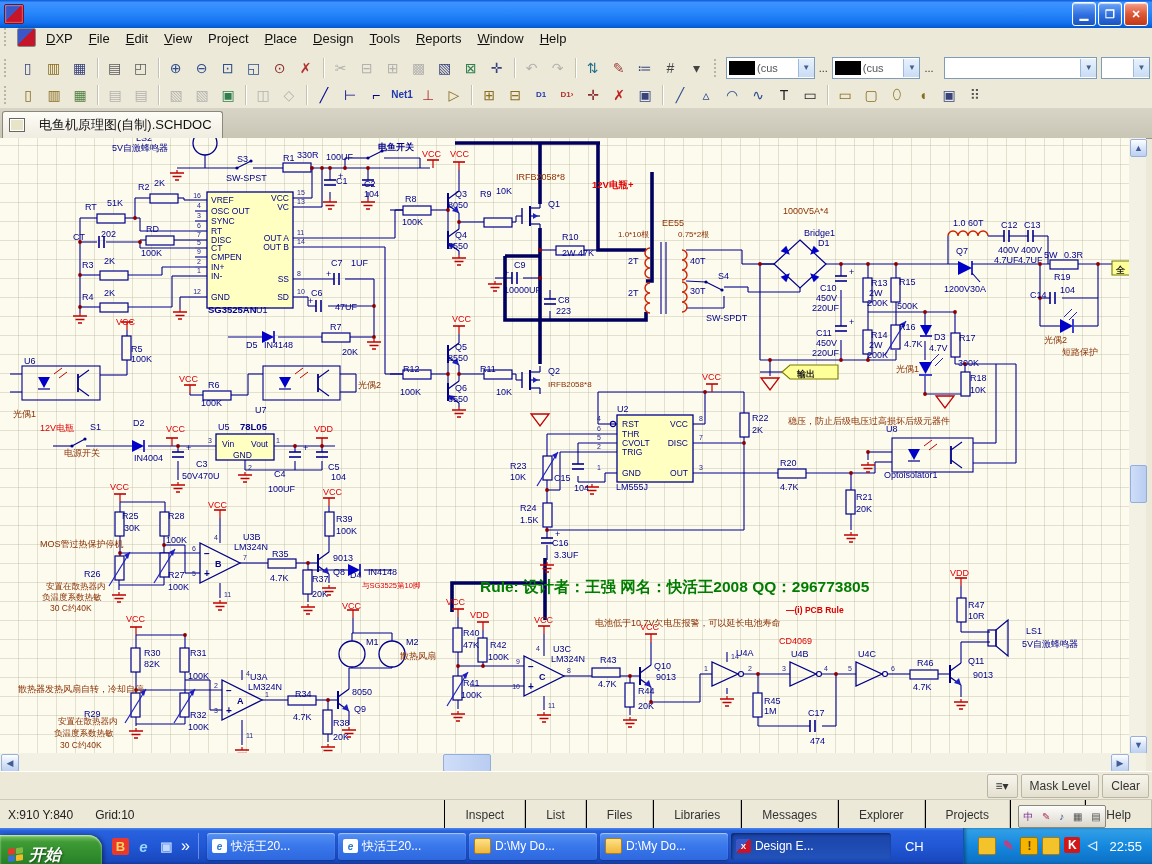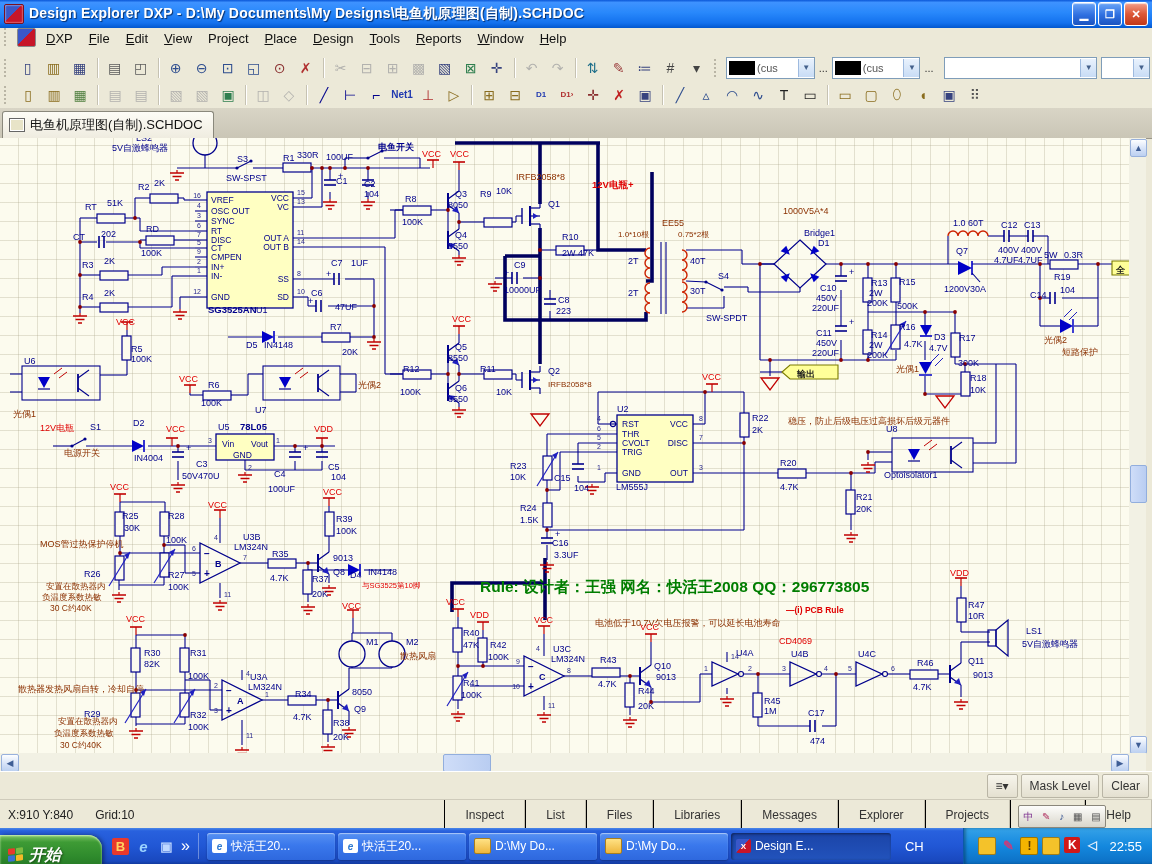--- a/index.html
+++ b/index.html
@@ -34,21 +34,21 @@
   .tsep{width:1px;height:20px;background:#C6C2B2;margin:0 4px;box-shadow:1px 0 0 #fff}
   .combo{height:20px;border:1px solid #7F9DB9;background:#fff;display:flex;align-items:center;font-size:11px;color:#555;margin:0 2px}
   .combo .swatch{width:26px;height:14px;background:#000;margin:2px}
   .combo .arrow{margin-left:auto;width:15px;height:18px;background:linear-gradient(180deg,#E9F2FD,#C8DCF5);
     border-left:1px solid #9EBADF;display:flex;align-items:center;justify-content:center;color:#44618C;font-size:8px}
   .dots{font-size:11px;color:#333;padding:0 2px}
   
   #tabbar{left:0;top:108px;width:1152px;height:30px;background:linear-gradient(180deg,#D9D5C6,#CAC6B6);
     border-bottom:1px solid #9a968a;display:flex;align-items:flex-end}
   #doc-tab{height:26px;margin-left:2px;padding:0 10px 0 6px;background:linear-gradient(180deg,#FDFCF6,#EFECE0);
-    border:1px solid #8A887C;border-bottom:none;border-radius:3px 3px 0 0;display:flex;align-items:center;gap:5px;
+    border:1px solid #8A887C;border-bottom:none;border-radius:3px 3px 0 0;display:flex;align-items:center;gap:14px;
     font-size:13px;color:#111}
   .sheet-ico{width:14px;height:12px;background:#E8E4C8;border:1px solid #666;box-shadow:inset 0 0 0 1px #fff}
   
   #canvas{left:0;top:138px;width:1129px;height:615px;background-color:#FCFBEE;
     background-image:repeating-linear-gradient(0deg,transparent 0 18px,rgba(168,162,134,.30) 18px 19px),
                      repeating-linear-gradient(90deg,transparent 0 18px,rgba(168,162,134,.30) 18px 19px)}
   #schem{position:absolute;left:0;top:0}
   
   .sb{background:#F2F1E4}
   .sb-btn{position:absolute;background:linear-gradient(180deg,#FDFEFF,#D3E0F7 60%,#BCD0F0);
@@ -84,21 +84,20 @@
   #tray{margin-left:auto;height:36px;display:flex;align-items:center;gap:5px;padding:0 10px 0 14px;
     background:linear-gradient(180deg,#35A2E8 0%,#1488DE 50%,#0C6FC4 100%);box-shadow:inset 2px 0 3px rgba(0,0,0,.3);border-left:1px solid #0a5aa8}
   .tray-ico{width:16px;height:16px;display:flex;align-items:center;justify-content:center;font-size:12px;font-weight:bold;border-radius:2px}
   #clock{color:#fff;font-size:13px;margin-left:4px}
 </style>
 </head>
 <body>
 
 <div id="titlebar" class="abs">
   <div id="title-icon"></div>
-  <div id="title-text">Design Explorer DXP - D:\My Documents\My Designs\电鱼机原理图(自制).SCHDOC</div>
   <div class="cap-btns">
     <div class="cap">▁</div>
     <div class="cap">❐</div>
     <div class="cap close">✕</div>
   </div>
 </div>
 
 <div id="menubar" class="abs">
   <span class="grip"></span>
   <span class="menu-icon"></span>

